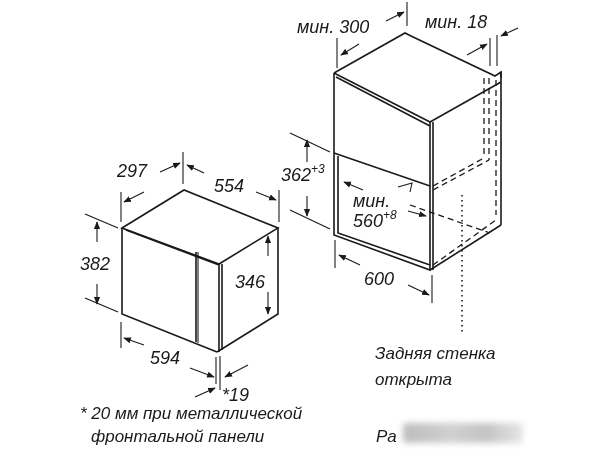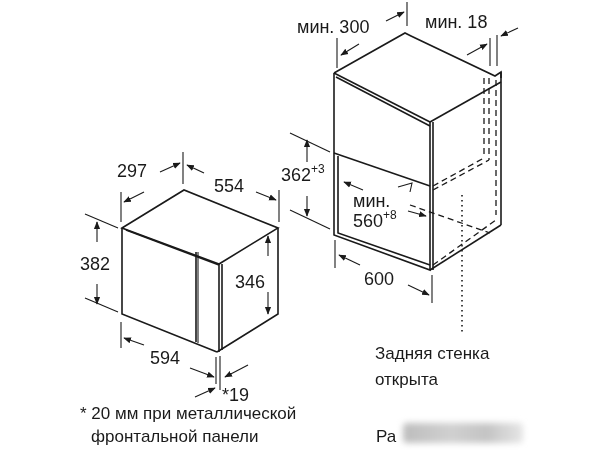--- a/index.html
+++ b/index.html
@@ -1,17 +1,17 @@
 <!DOCTYPE html>
 <html><head>
   <meta charset="utf-8">
   <style>
     html, body { margin: 0; padding: 0; background: #ffffff; }
     body { width: 600px; height: 450px; overflow: hidden; position: relative; }
-    #diagram { position: absolute; left: 0; top: 0; width: 600px; height: 450px; }
+    #diagram { position: absolute; left: 0; top: 0; width: 600px; height: 450px; font-style: italic; }
     svg text { font-family: "Liberation Sans", "DejaVu Sans", sans-serif; fill: #1a1a1a; }
     .lbl { font-size: 18px; }
     .sup { font-size: 12px; }
     .note { font-size: 17px; }
     .ln { stroke: #1a1a1a; stroke-width: 1.6; fill: none; }
     .thin { stroke: #1a1a1a; stroke-width: 1.1; fill: none; }
     .dash { stroke: #1a1a1a; stroke-width: 1.3; fill: none; stroke-dasharray: 6 4; }
     .dot { stroke: #1a1a1a; stroke-width: 1.6; fill: none; stroke-dasharray: 1.5 3.5; }
     .blur-box { position: absolute; left: 403px; top: 423px; width: 120px; height: 20px;
                 background: linear-gradient(90deg, #bdbdbd, #d0d0d0 40%, #c4c4c4 70%, #e6e6e6);

